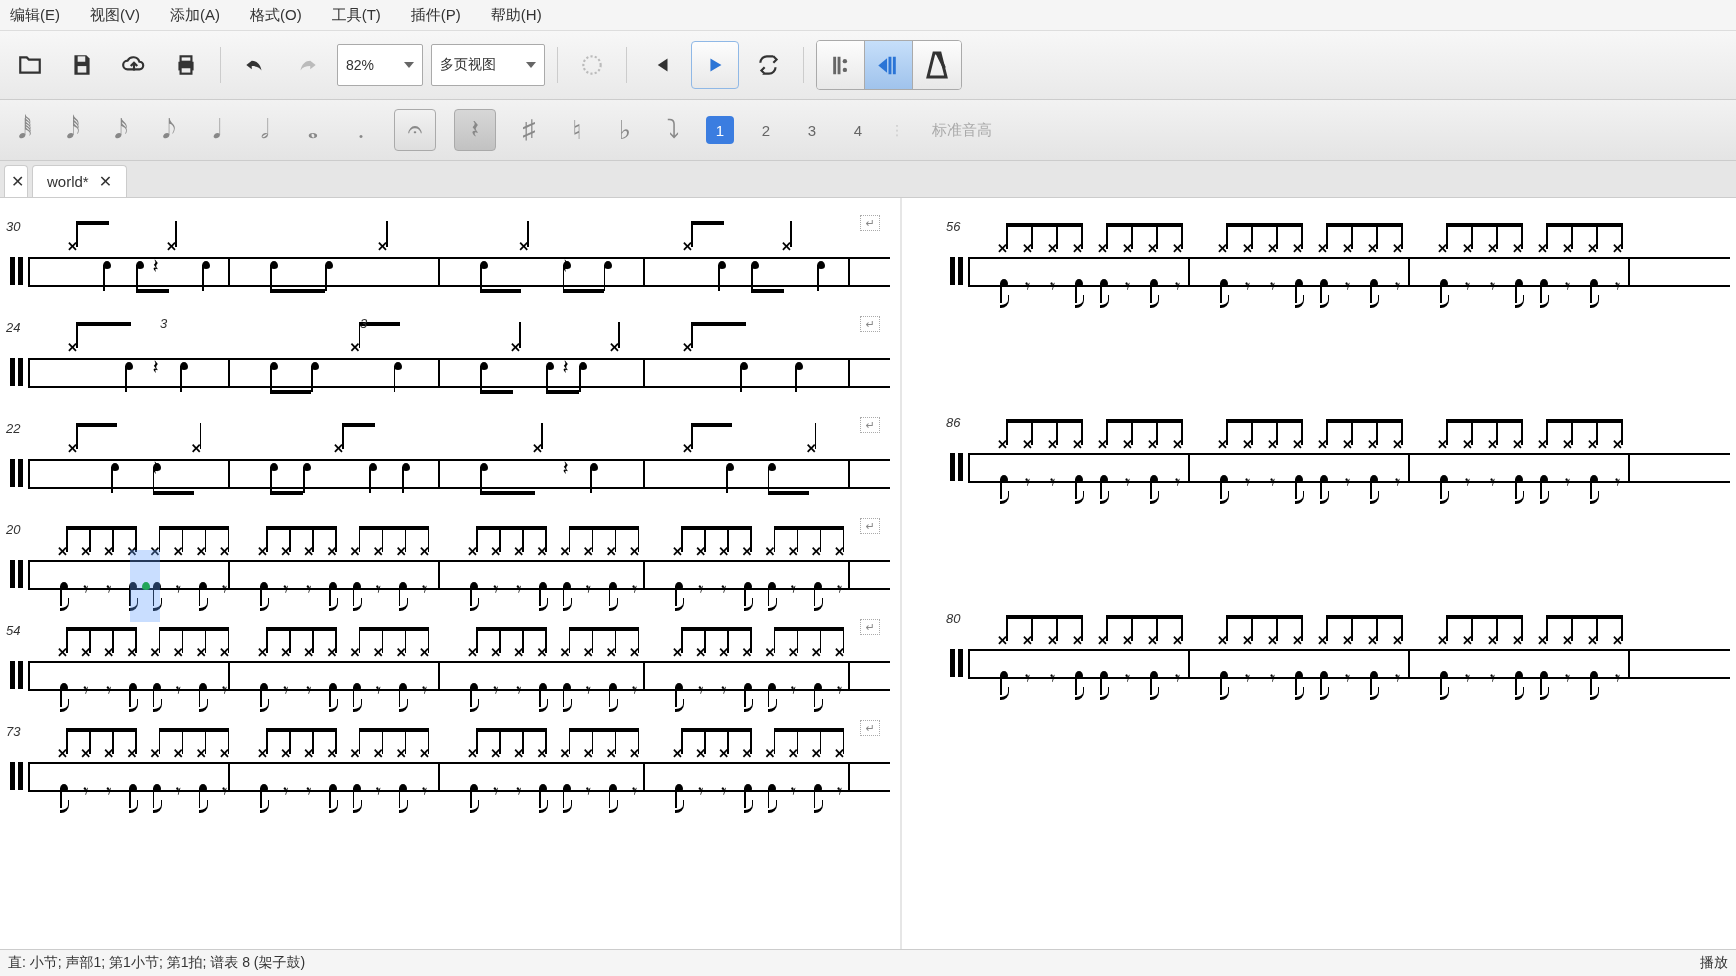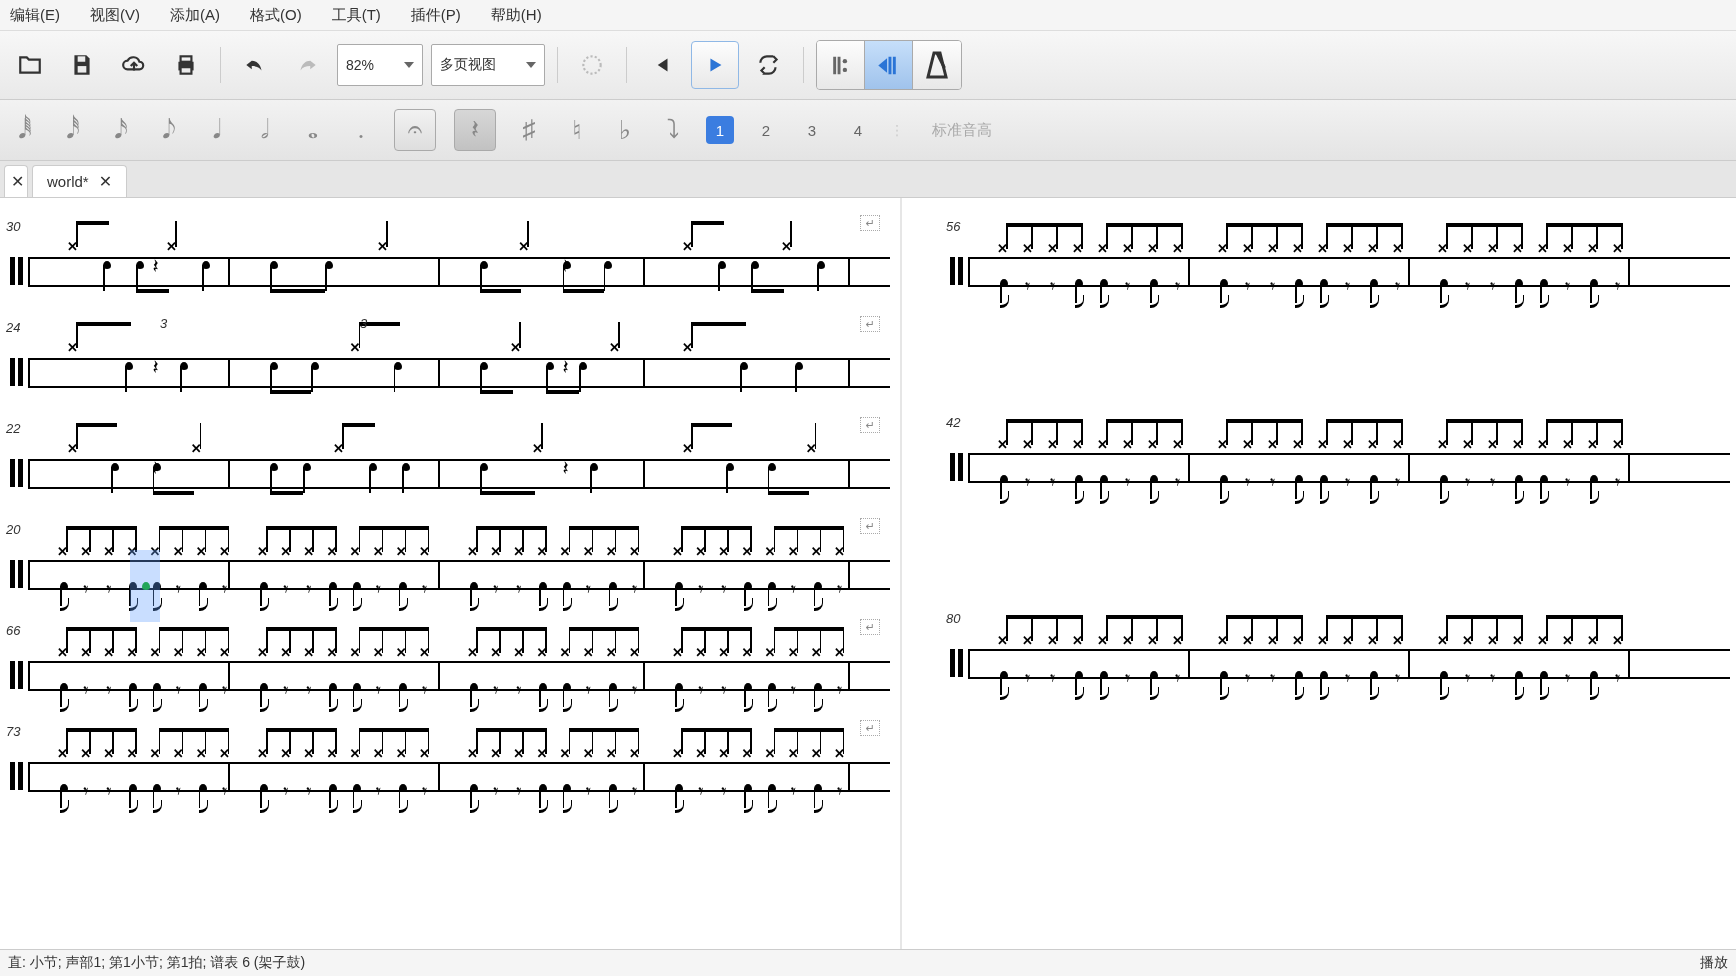--- a/index.html
+++ b/index.html
@@ -503,21 +503,21 @@
           <div class="flag" style="left: 763.75px; top: 70px;"></div>
           <div class="rest" style="left: 648.125px; top: 50px;">𝄾</div>
           <div class="rest" style="left: 671.25px; top: 50px;">𝄾</div>
           <div class="rest" style="left: 740.625px; top: 50px;">𝄾</div>
           <div class="rest" style="left: 786.875px; top: 50px;">𝄾</div>
           <div class="note" style="left: 92px; top: 54px; background: rgb(0, 170, 0);"></div>
         </div>
         <div class="selection" style="left: 120px; top: 4px; width: 30px; height: 72px;"></div>
       </div>
       <div class="system">
-        <div class="measure-num">66</div>
+        <div class="measure-num">54</div>
         <div class="staff-line" style="top: 14px;"></div>
         <div class="staff-line" style="top: 42px;"></div>
         <div class="drum-clef"></div>
         <div class="barline" style="left: 18px;"></div>
         <div class="barline" style="left: 218px;"></div>
         <div class="barline" style="left: 428px;"></div>
         <div class="barline" style="left: 633px;"></div>
         <div class="barline" style="left: 838px;"></div>
         <div class="enter-mark">↵</div>
         <div class="notes">
@@ -919,21 +919,21 @@
           <div class="note" style="left: 600px; top: 54px;"></div>
           <div class="stem" style="left: 600px; top: 58px; height: 20px;"></div>
           <div class="flag" style="left: 600px; top: 70px;"></div>
           <div class="rest" style="left: 475px; top: 50px;">𝄾</div>
           <div class="rest" style="left: 500px; top: 50px;">𝄾</div>
           <div class="rest" style="left: 575px; top: 50px;">𝄾</div>
           <div class="rest" style="left: 625px; top: 50px;">𝄾</div>
         </div>
       </div>
       <div class="system" style="margin-top: 140px;">
-        <div class="measure-num">42</div>
+        <div class="measure-num">86</div>
         <div class="staff-line" style="top: 14px;"></div>
         <div class="staff-line" style="top: 42px;"></div>
         <div class="drum-clef"></div>
         <div class="barline" style="left: 18px;"></div>
         <div class="barline" style="left: 238px;"></div>
         <div class="barline" style="left: 458px;"></div>
         <div class="barline" style="left: 678px;"></div>
         <div class="notes">
           <div class="note x" style="left: 10px; top: 22px;"></div>
           <div class="stem" style="left: 16px; top: -2px; height: 26px;"></div>
@@ -1150,15 +1150,15 @@
           <div class="rest" style="left: 475px; top: 50px;">𝄾</div>
           <div class="rest" style="left: 500px; top: 50px;">𝄾</div>
           <div class="rest" style="left: 575px; top: 50px;">𝄾</div>
           <div class="rest" style="left: 625px; top: 50px;">𝄾</div>
         </div>
       </div>
     </div>
 </div>
 
 <div class="statusbar">
-  <span>直: 小节;  声部1;   第1小节;  第1拍;  谱表 6 (架子鼓)</span>
+  <span>直: 小节;  声部1;   第1小节;  第1拍;  谱表 8 (架子鼓)</span>
   <span>播放</span>
 </div>
 
 </body></html>

